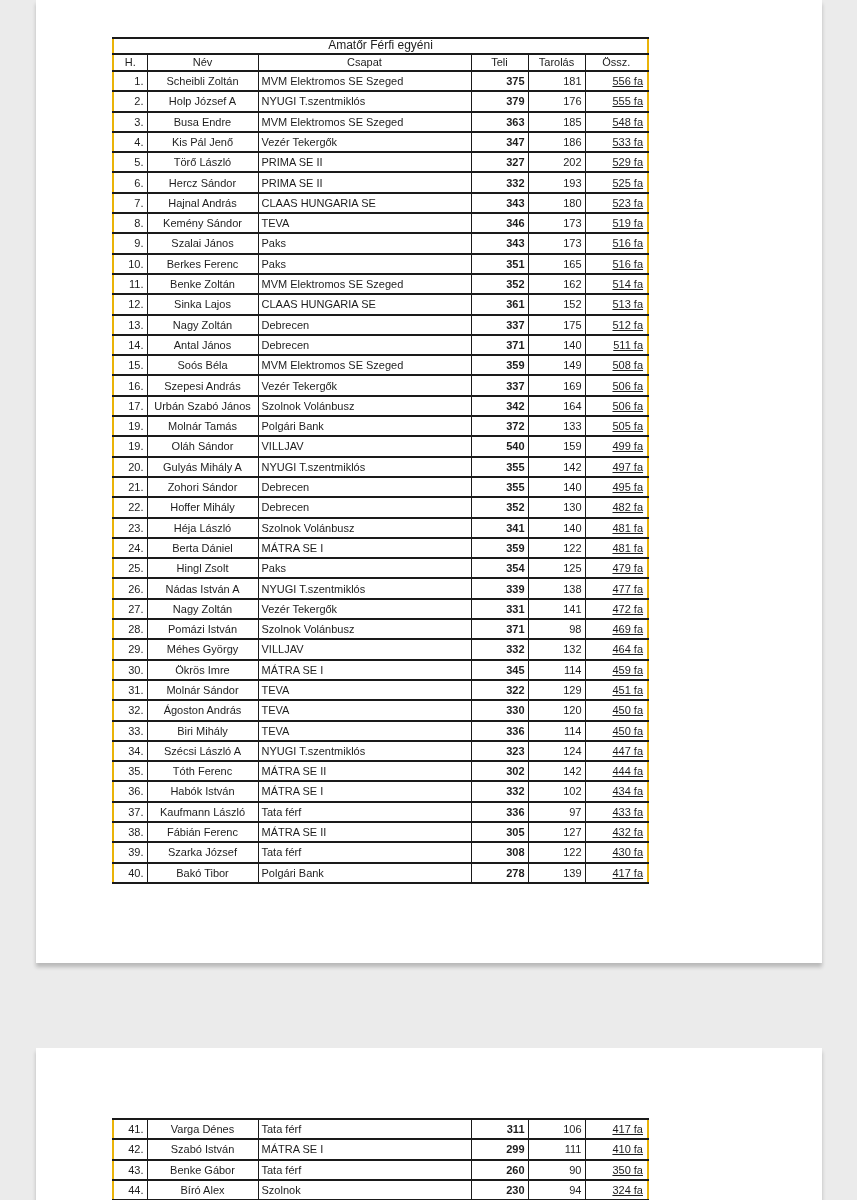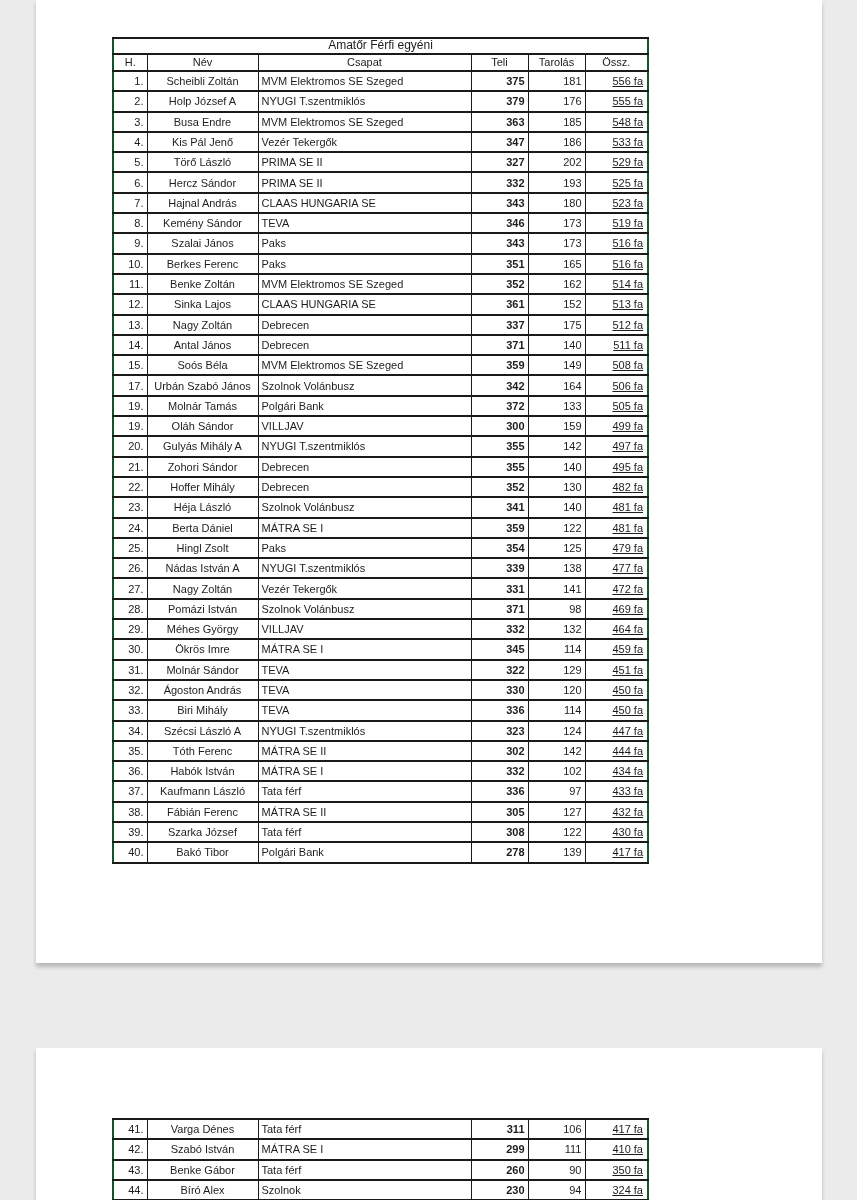--- a/index.html
+++ b/index.html
@@ -31,21 +31,21 @@
     box-shadow: 0 4px 4px rgba(0,0,0,0.22);
   }
   table.results-table {
     position: absolute;
     left: 76px;
     border-collapse: collapse;
     table-layout: fixed;
     width: 535px;
     color: #1d1d1d;
     background: #ffffff;
-    border: 2px solid #14532d;
+    border: 2px solid #eab308;
   }
   .page-1 table.results-table { top: 37px; }
   .page-2 table.results-table { top: 70px; }
 
   th, td {
     border: 1px solid #1a1a1a;
     border-top-width: 2px;
     border-bottom-width: 2px;
     font-weight: normal;
     font-size: 11px;
@@ -216,40 +216,48 @@
           </tr>
           <tr>
             <td class="col-rank">15.</td>
             <td class="col-name">Soós Béla</td>
             <td class="col-team">MVM Elektromos SE Szeged</td>
             <td class="col-teli">359</td>
             <td class="col-tarolas">149</td>
             <td class="col-ossz">508 fa</td>
           </tr>
           <tr>
+            <td class="col-rank">16.</td>
+            <td class="col-name">Szepesi András</td>
+            <td class="col-team">Vezér Tekergők</td>
+            <td class="col-teli">337</td>
+            <td class="col-tarolas">169</td>
+            <td class="col-ossz">506 fa</td>
+          </tr>
+          <tr>
             <td class="col-rank">17.</td>
             <td class="col-name">Urbán Szabó János</td>
             <td class="col-team">Szolnok Volánbusz</td>
             <td class="col-teli">342</td>
             <td class="col-tarolas">164</td>
             <td class="col-ossz">506 fa</td>
           </tr>
           <tr>
             <td class="col-rank">19.</td>
             <td class="col-name">Molnár Tamás</td>
             <td class="col-team">Polgári Bank</td>
             <td class="col-teli">372</td>
             <td class="col-tarolas">133</td>
             <td class="col-ossz">505 fa</td>
           </tr>
           <tr>
             <td class="col-rank">19.</td>
             <td class="col-name">Oláh Sándor</td>
             <td class="col-team">VILLJAV</td>
-            <td class="col-teli">300</td>
+            <td class="col-teli">540</td>
             <td class="col-tarolas">159</td>
             <td class="col-ossz">499 fa</td>
           </tr>
           <tr>
             <td class="col-rank">20.</td>
             <td class="col-name">Gulyás Mihály A</td>
             <td class="col-team">NYUGI T.szentmiklós</td>
             <td class="col-teli">355</td>
             <td class="col-tarolas">142</td>
             <td class="col-ossz">497 fa</td>

